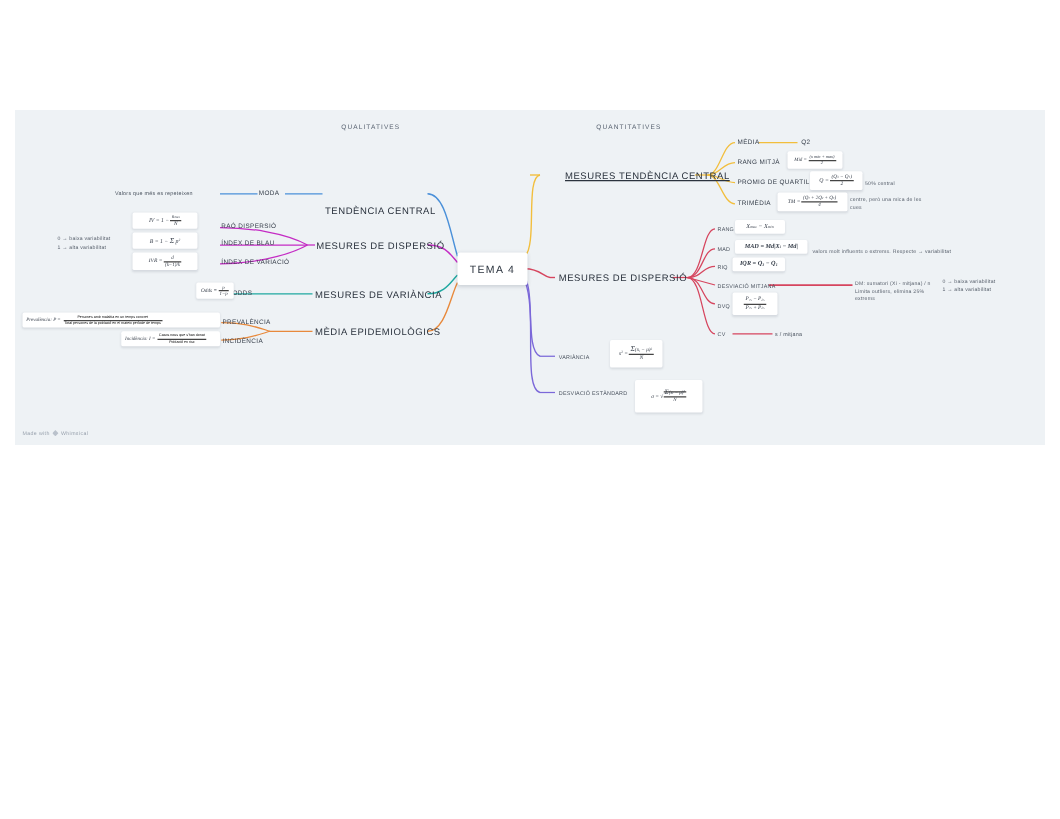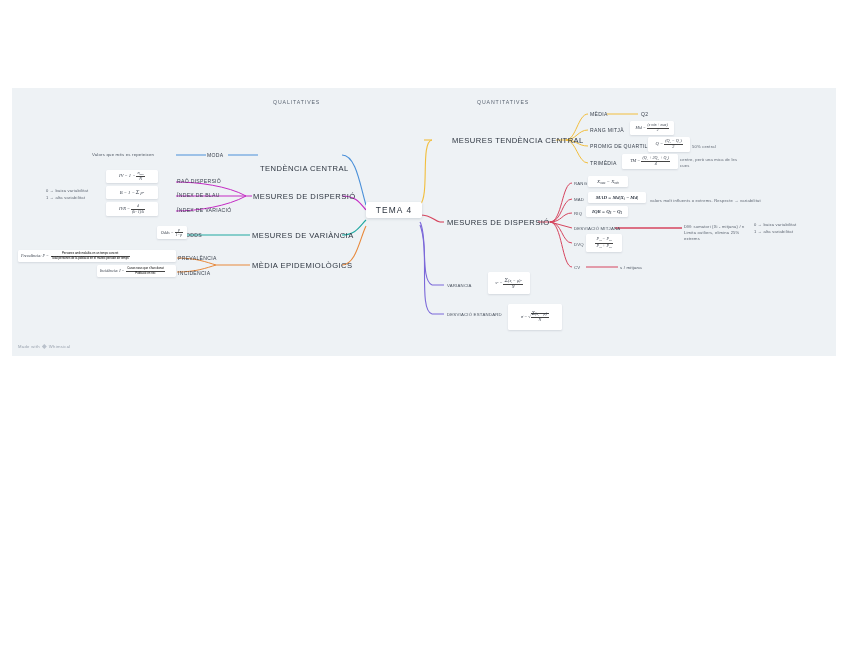--- a/index.html
+++ b/index.html
@@ -80,21 +80,21 @@
     <path d="M550,222 C562,222 562,267 572,267" stroke="#D6455E" stroke-width="1" fill="none"></path>
     <path d="M615,228 L682,228" stroke="#D6455E" stroke-width="1.4" fill="none"></path>
     <path d="M586,267 L618,267" stroke="#D6455E" stroke-width="1" fill="none"></path>
     <path d="M432,285 L444,285" stroke="#7B68D9" stroke-width="1" fill="none"></path>
     <path d="M432,314 L444,314" stroke="#7B68D9" stroke-width="1" fill="none"></path>
   </svg>
 
   <div class="lbl sec-head" style="left:273px;top:99px;">QUALITATIVES</div>
   <div class="lbl sec-head" style="left:477px;top:99px;">QUANTITATIVES</div>
 
-  <div class="center-node" style="left:366px;top:202px;width:56px;height:16px;">TEMA 4</div>
+  <div class="center-node" style="left:366px;top:202px;width:56px;height:26px;">TEMA 4</div>
 
   <div class="lbl l1" style="left:260px;top:151px;margin-top:13px;">TENDÈNCIA CENTRAL</div>
   <div class="lbl l2" style="left:207px;top:152px;">MODA</div>
   <div class="lbl l3" style="left:92px;top:152px;">Valors que més es repeteixen</div>
 
   <div class="lbl l1" style="left:253px;top:192px;">MESURES DE DISPERSIÓ</div>
   <div class="lbl l2" style="left:177px;top:178px;">RAÓ DISPERSIÓ</div>
   <div class="lbl l2" style="left:177px;top:192px;">ÍNDEX DE BLAU</div>
   <div class="lbl l2" style="left:177px;top:207px;">ÍNDEX DE VARIACIÓ</div>
 
@@ -129,21 +129,21 @@
     </span>
   </div>
   <div class="fbox" style="left:97px;top:265px;width:79px;height:12px;justify-content:flex-start;">
     <span class="formula" style="font-size:4px;">Incidència: I =</span>
     <span class="frac" style="font-size:2.9px;margin-left:2px;">
       <span class="num">Casos nous que s'han donat</span>
       <span class="den">Població en risc</span>
     </span>
   </div>
 
-  <div class="lbl l1" style="left:452px;top:136px;">MESURES TENDÈNCIA CENTRAL</div>
+  <div class="lbl l1" style="left:452px;top:136px;text-decoration:underline;">MESURES TENDÈNCIA CENTRAL</div>
 
   <div class="lbl l2" style="left:590px;top:111px;">MÈDIA</div>
   <div class="lbl l2" style="left:641px;top:111px;">Q2</div>
 
   <div class="lbl l2" style="left:590px;top:127px;">RANG MITJÀ</div>
   <div class="fbox" style="left:630px;top:121px;width:44px;height:14px;">
     <span class="formula" style="font-size:4px;">Mid = <span class="frac" style="font-size:3.5px;"><span class="num">(x min + max)</span><span class="den">2</span></span></span>
   </div>
 
   <div class="lbl l2" style="left:590px;top:143px;">PROMIG DE QUARTILES</div>

